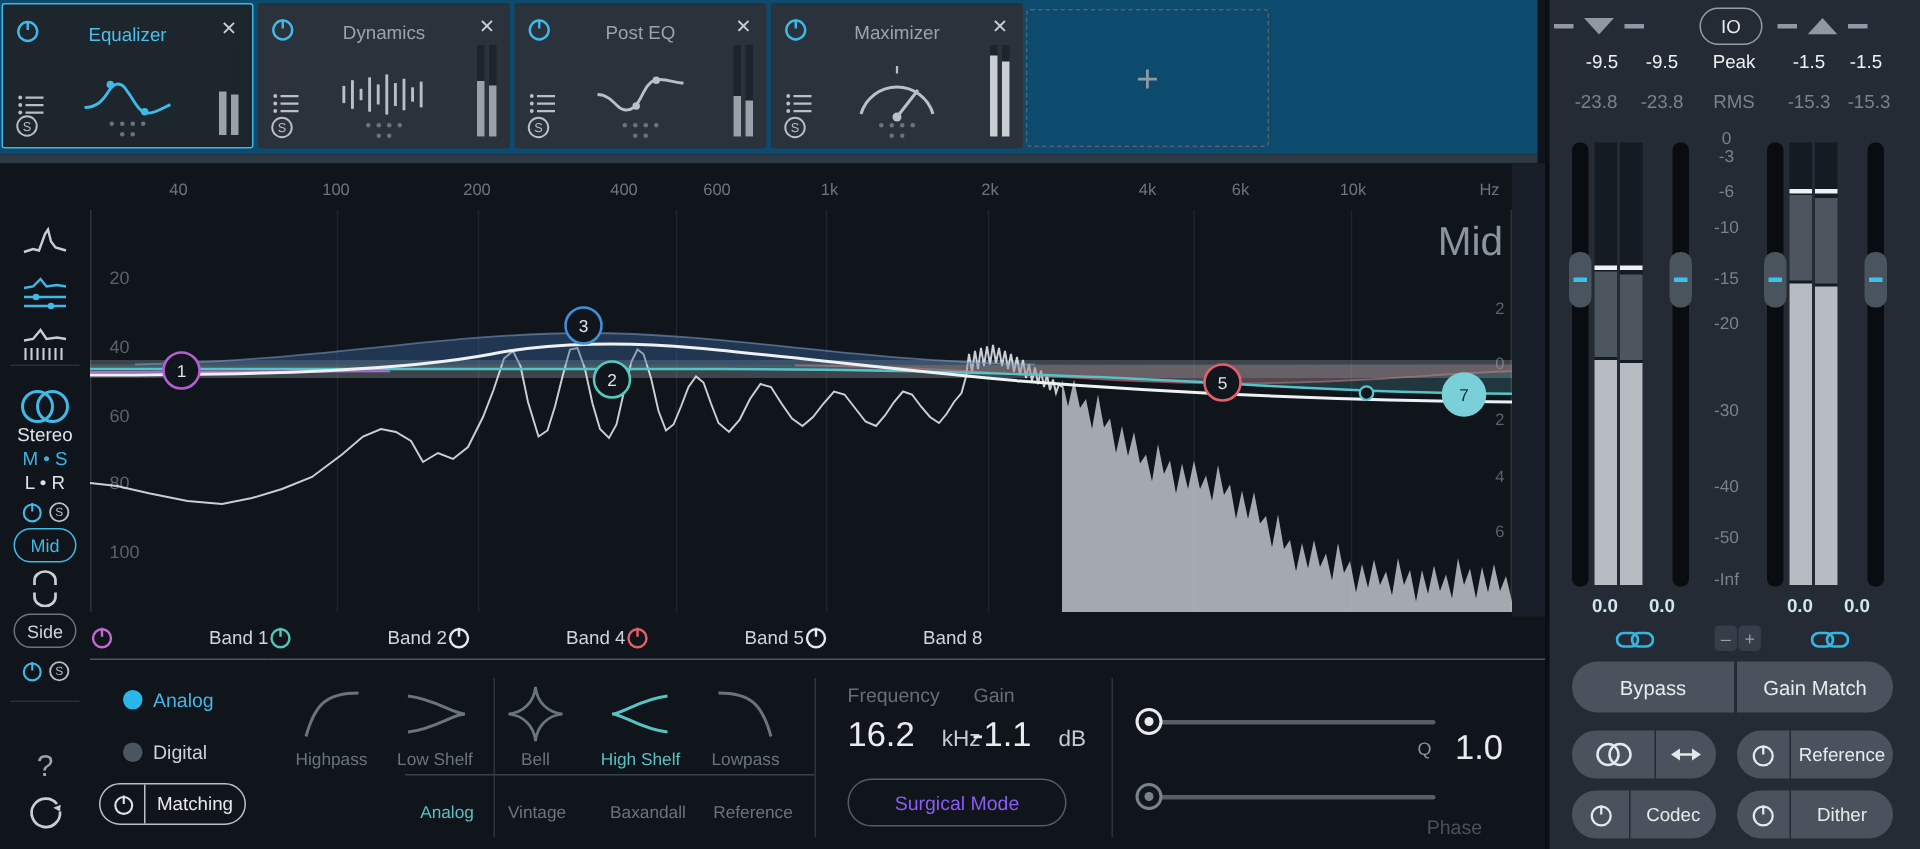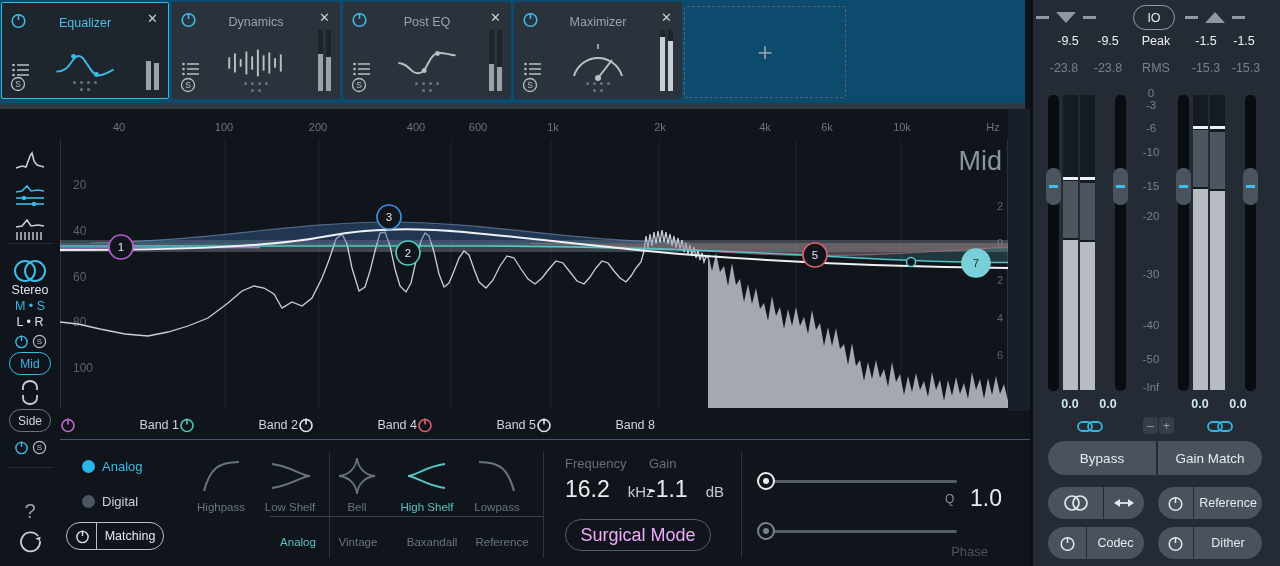--- a/index.html
+++ b/index.html
@@ -34,21 +34,21 @@
   .tab.sel{border:1px solid #46586a;border-bottom:none;background:#0f141a}
   .tab-fill{flex:1;border-bottom:1px solid #46586a}
   
   .ctl-divider{width:1px;height:106px;top:452px;background:#2b343e}
   .radio-dot{width:13px;height:13px;border-radius:50%}
   .shape-lbl{position:absolute;width:80px;text-align:center;font-size:11.5px;color:#6a747e;top:501px;transform:translateX(-50%)}
   .shape-ic{position:absolute;top:455px;width:44px;height:44px;color:#6a747e;transform:translateX(-50%)}
   .sel-teal{color:#59c2c4 !important}
   .subtype{position:absolute;width:80px;text-align:center;font-size:11.5px;color:#6a747e;top:536px;transform:translateX(-50%)}
   .pill-btn{box-sizing:border-box;border:1.3px solid #525c66;border-radius:16px;display:flex;align-items:center;justify-content:center;
-            font-size:18px;color:#f0abfc}
+            font-size:13px;color:#8b5cf6}
   .big-val{font-size:23px;color:#e8ecef}
   .unit{font-size:15px;color:#c5cbd1;margin-left:18px}
   .slider-track{height:3px;background:#565f68;border-radius:2px}
   .knob{width:18px;height:18px;border-radius:50%;box-sizing:border-box;background:#12171d;display:flex;align-items:center;justify-content:center}
   .knob i{width:6px;height:6px;border-radius:50%}
   
   #right-panel{left:1030px;top:0;width:250px;height:566px;background:#242b34;border-left:3px solid #0b0e12;box-sizing:border-box}
   .dash{width:13px;height:2.5px;background:#8e99a4}
   #io-pill{left:1133px;top:5px;width:42px;height:25px;border:1.2px solid #939da7;border-radius:13px;box-sizing:border-box;
            display:flex;align-items:center;justify-content:center;font-size:12.5px;color:#e8ebee}

